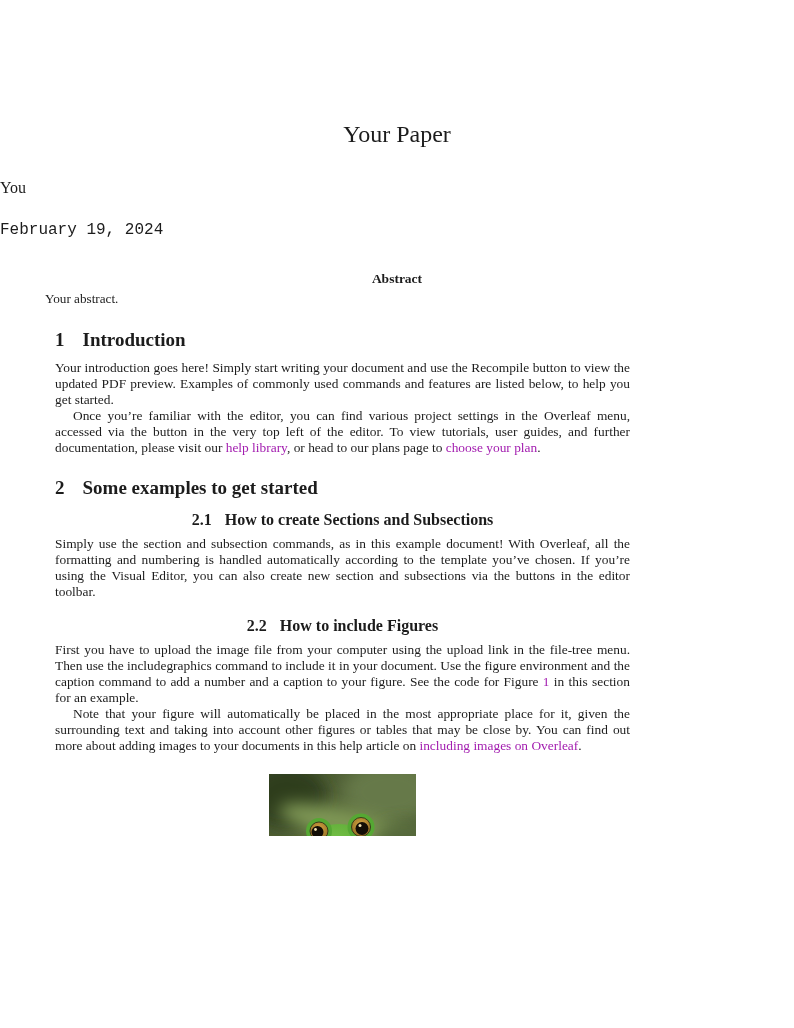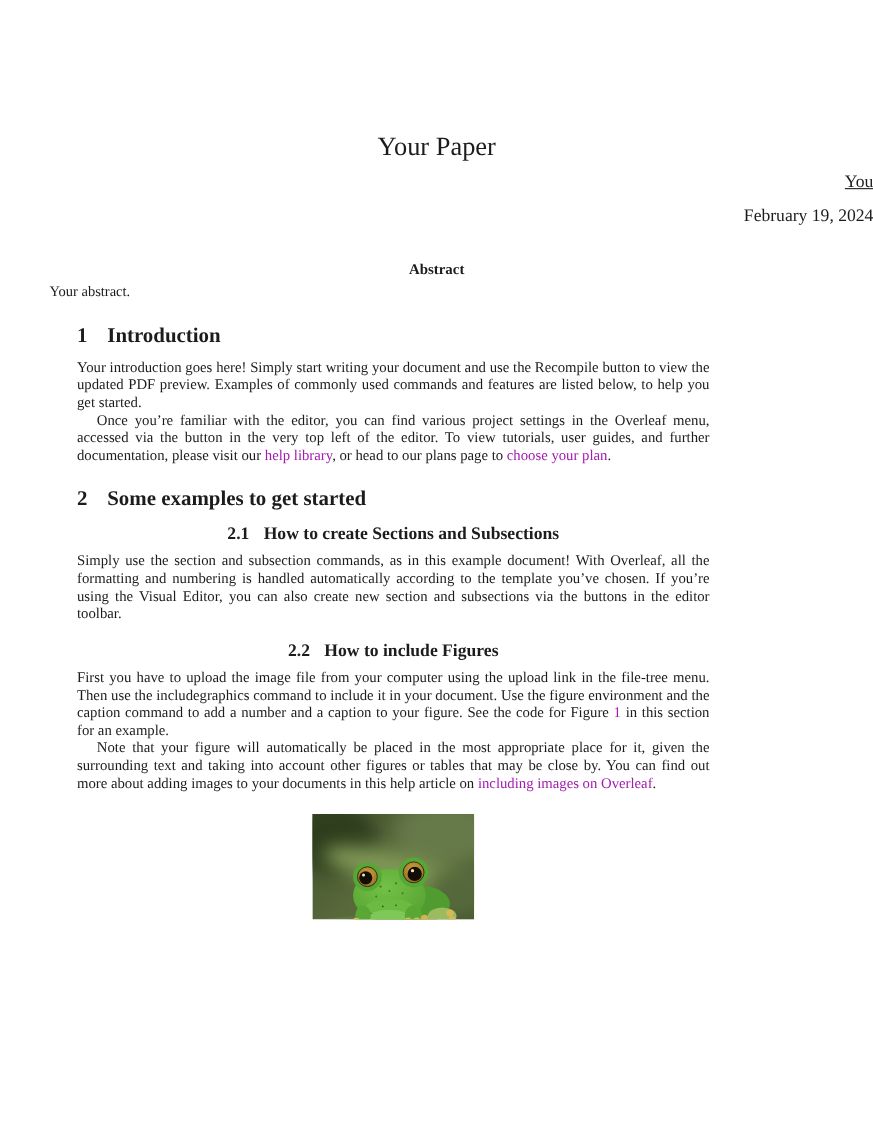--- a/index.html
+++ b/index.html
@@ -9,26 +9,26 @@
     width: 794px;
     height: 836px;
     background: #ffffff;
     font-family: "Liberation Serif", "DejaVu Serif", serif;
     color: #1c1c1c;
     padding-top: 120px;
     overflow: hidden;
   }
   .content {
     width: 575px;
-    margin-left: 70px;
+    margin-left: 55px;
   }
 
   .doc-title   { font-size: 24px; line-height: 28px; font-weight: 400; text-align: center; }
-  .doc-author  { font-size: 16px; line-height: 19px; margin-top: 8px; text-align: right; text-decoration: underline; }
-  .doc-date    { font-size: 16px; line-height: 19px; margin-top: 12px; text-align: right; }
+  .doc-author  { font-size: 16px; line-height: 19px; margin-top: 30px; text-align: left; }
+  .doc-date    { font-size: 16px; line-height: 19px; margin-top: 24px; text-align: left; font-family: Liberation Mono, monospace; }
 
   .abstract-heading { font-size: 13.5px; line-height: 16px; font-weight: 700; margin-top: 31px; text-align: center; }
   .abstract-body    { font-size: 13.2px; line-height: 16px; margin-top: 4px; margin-left: 45px; margin-right: 45px; }
 
   h2.sec   { font-size: 19px; line-height: 23px; font-weight: 700; }
   h3.subsec{ font-size: 16px; line-height: 19px; font-weight: 700; text-align: center; }
   .sec-num    { display: inline-block; margin-right: 18px; }
   .subsec-num { display: inline-block; margin-right: 13px; }
 
   #sec-intro   { margin-top: 21px; }

